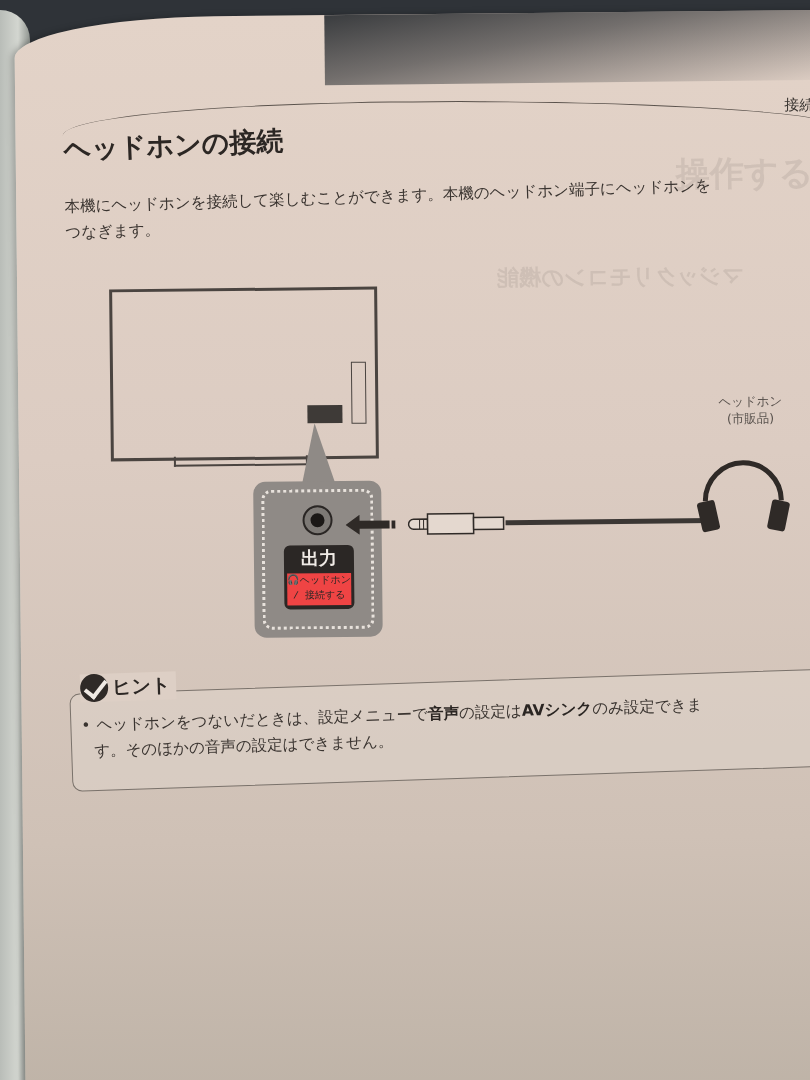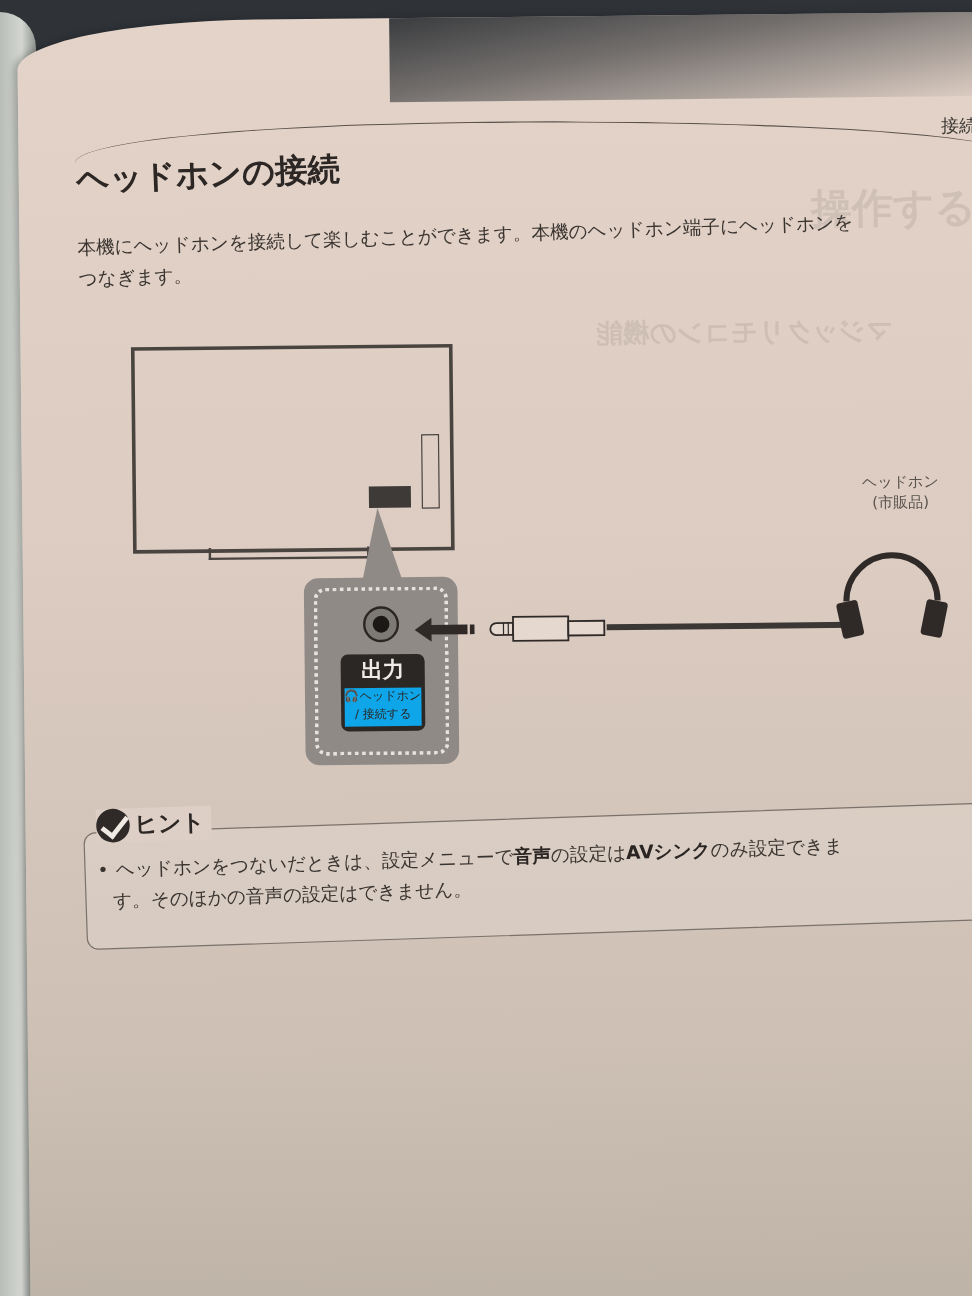--- a/index.html
+++ b/index.html
@@ -77,28 +77,28 @@
   .jack {
     position: absolute; left: 49px; top: 24px; width: 30px; height: 30px;
     border-radius: 50%; background: #7d7975; border: 2px solid #2a2624; box-sizing: border-box;
   }
   .jack::after {
     content: ""; position: absolute; left: 6px; top: 6px; width: 14px; height: 14px;
     border-radius: 50%; background: #1b1816;
   }
   .label-box {
     position: absolute; left: 30px; top: 64px; width: 70px; height: 64px;
-    border-radius: 6px; background: #2b2725; overflow: hidden;
+    border-radius: 6px; background: #2b2725; overflow: hidden; font-family: Liberation Mono, monospace;
   }
   .label-box .lbl-main {
     height: 28px; color: #f0ebe6; font-size: 18px; font-weight: bold;
     text-align: center; line-height: 28px;
   }
   .label-box .lbl-sub {
-    margin: 0 3px; background: #0ea5e9; color: #2b2725; font-size: 10px;
+    margin: 0 3px; background: #ef4444; color: #2b2725; font-size: 10px;
     text-align: center; line-height: 15px; height: 32px;
   }
   .arrow {
     position: absolute; left: 326px; top: 500px; width: 50px; height: 20px;
   }
   .plug {
     position: absolute; left: 388px; top: 498px; width: 100px; height: 24px;
   }
   .cable {
     position: absolute; left: 486px; top: 507px; width: 205px; height: 5px; background: #3b3734;

